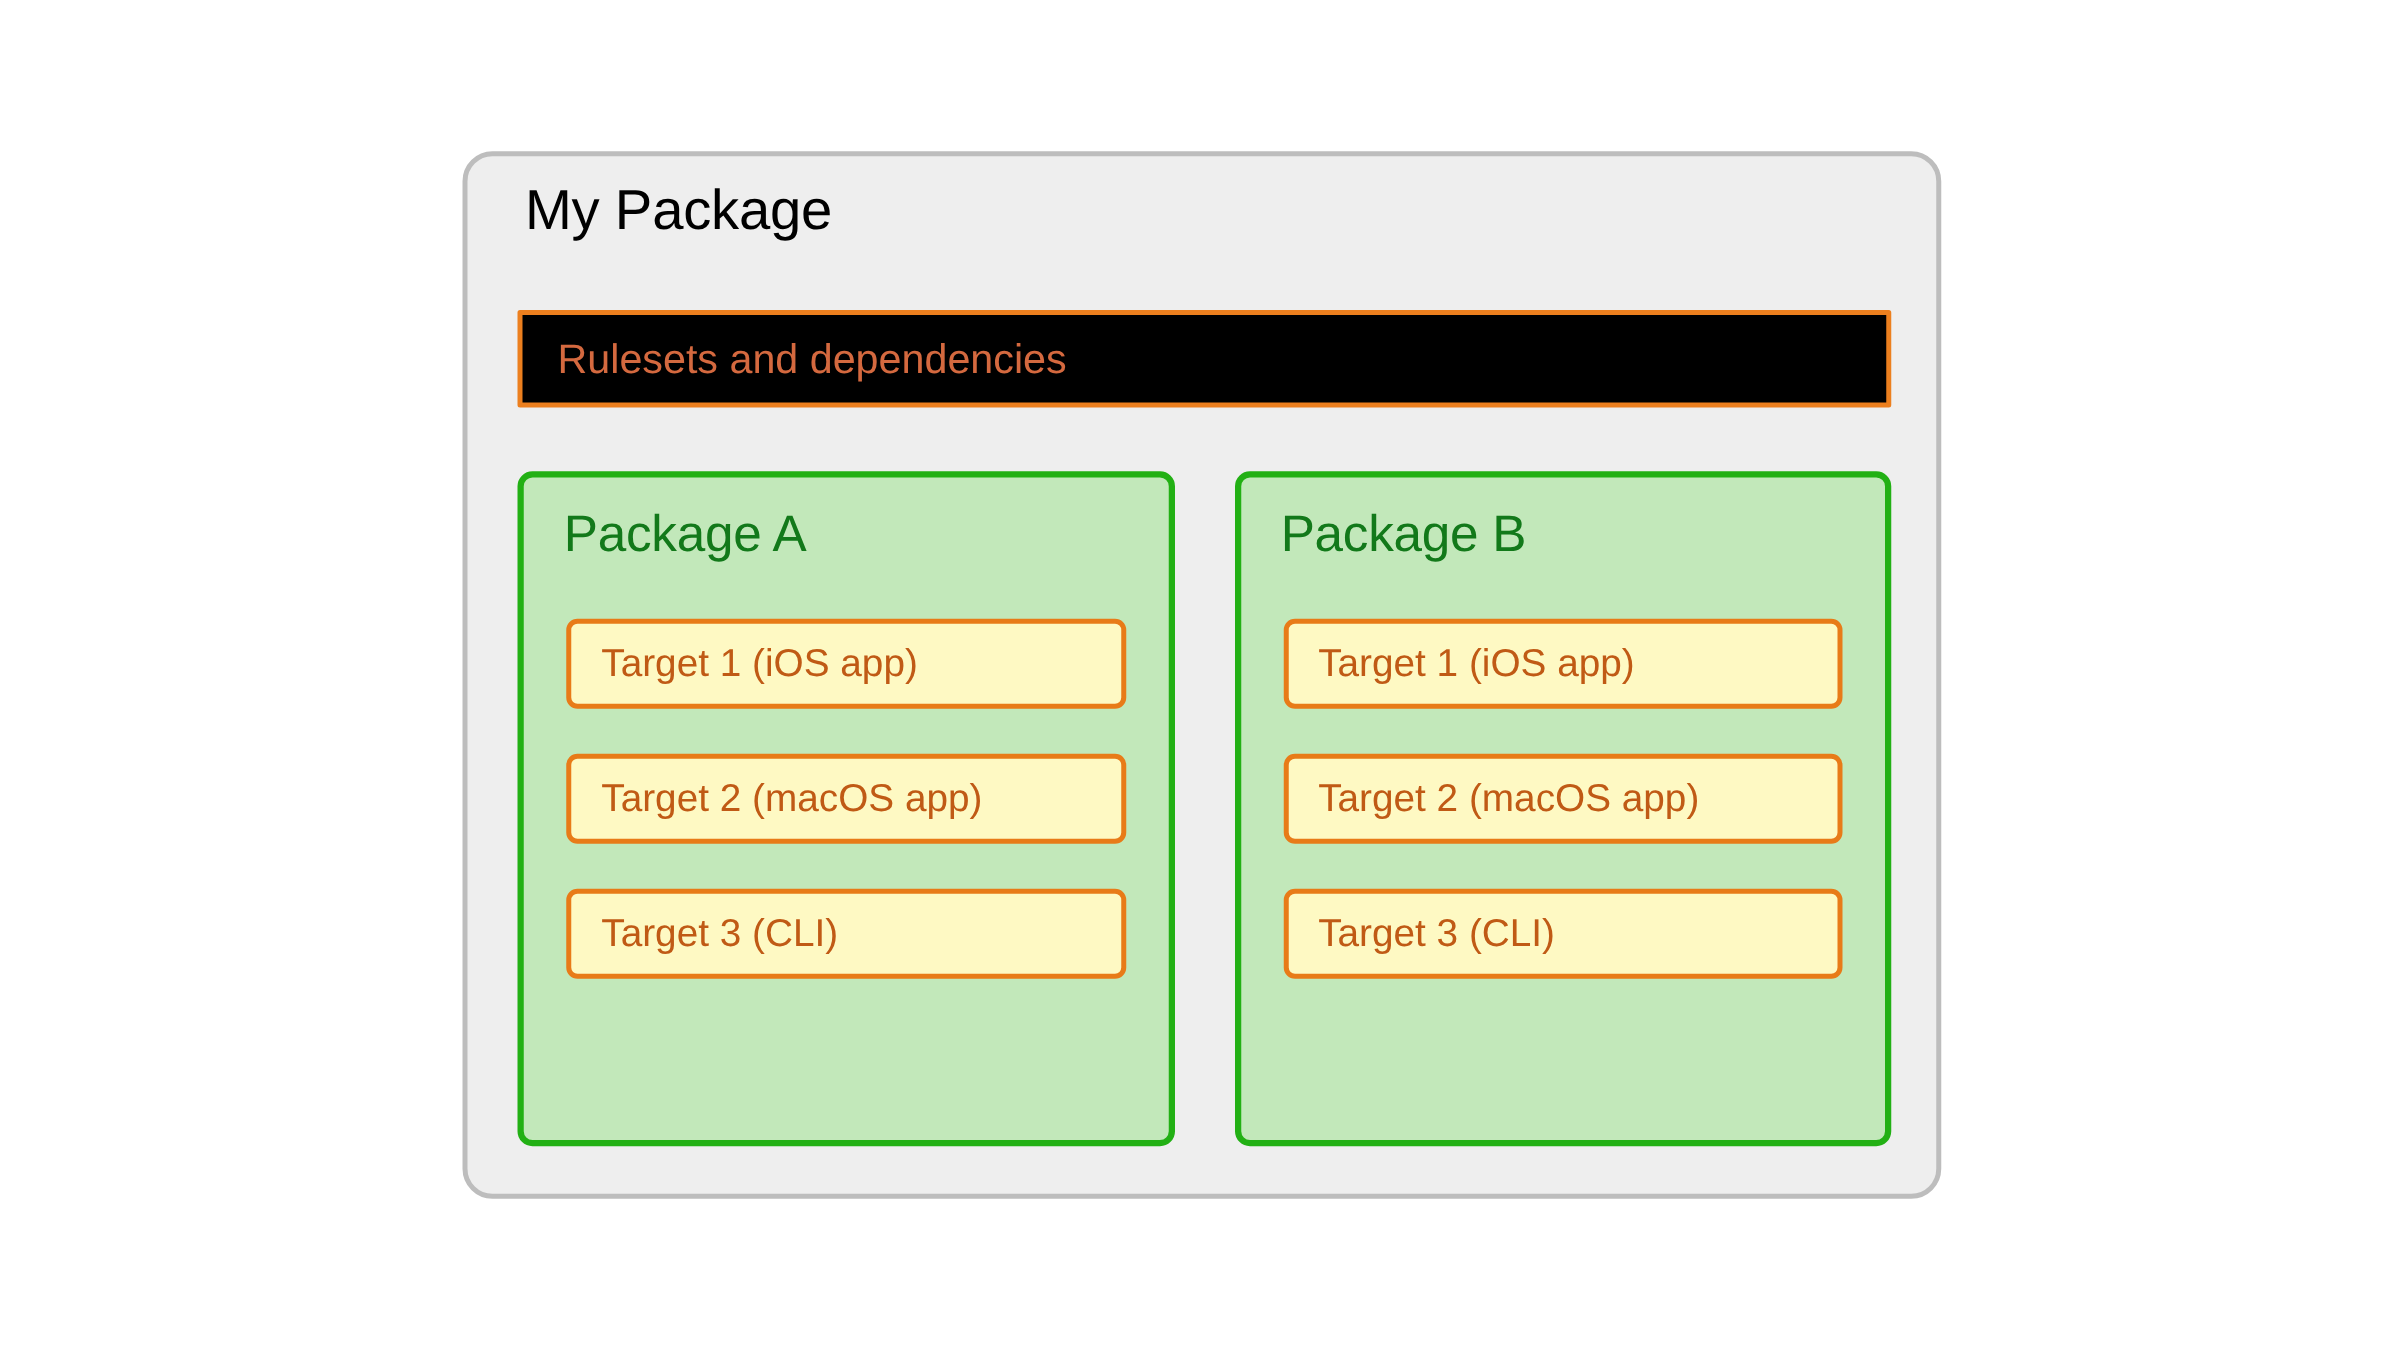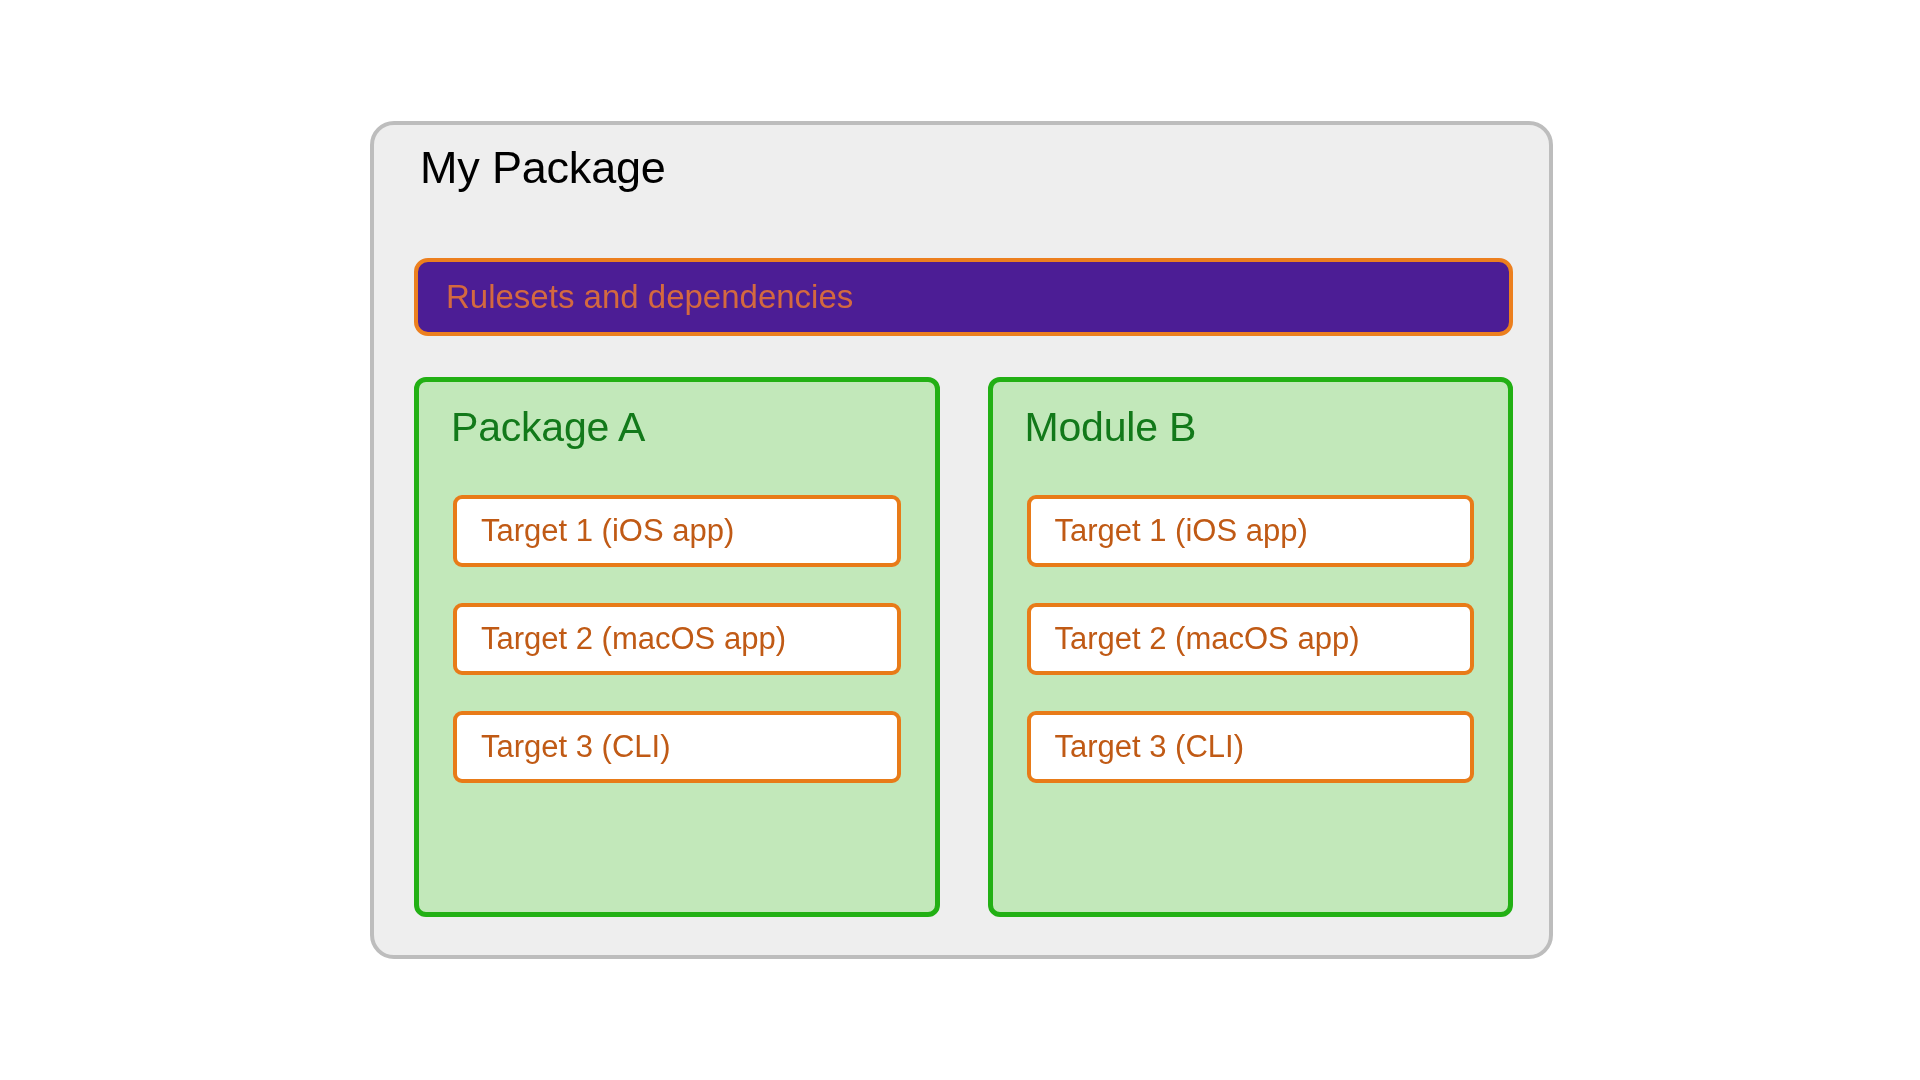--- a/index.html
+++ b/index.html
@@ -45,24 +45,23 @@
   }
 
   
   .rulesets-box {
     position: absolute;
     left: 40px;
     top: 123px;
     width: 1099px;
     height: 78px;
     box-sizing: border-box;
-    background: #4c1d95;
+    background: #000000;
     border: 4px solid #ec7f1e;
-    border-radius: 14px;
-    margin-top: 10px;
+    border-radius: 2px;
   }
   .rulesets-label {
     position: absolute;
     left: 28px;
     top: 50%;
     transform: translateY(-50%);
     font-size: 33px;
     color: #d4693f;
     white-space: nowrap;
   }
@@ -106,21 +105,21 @@
     top: 113px;
     display: flex;
     flex-direction: column;
     gap: 36px;
   }
 
   .target-box {
     position: relative;
     box-sizing: border-box;
     height: 72px;
-    background: #ffffff;
+    background: #fef9c3;
     border: 4px solid #e87b18;
     border-radius: 9px;
   }
   .target-label {
     position: absolute;
     left: 24px;
     top: 50%;
     transform: translateY(-50%);
     font-size: 31px;
     color: #c05a15;
@@ -151,21 +150,21 @@
           <div class="target-box">
             <div class="target-label">Target 2 (macOS app)</div>
           </div>
           <div class="target-box">
             <div class="target-label">Target 3 (CLI)</div>
           </div>
         </div>
       </div>
 
       <div class="package-box">
-        <div class="package-title">Module B</div>
+        <div class="package-title">Package B</div>
         <div class="targets-list">
           <div class="target-box">
             <div class="target-label">Target 1 (iOS app)</div>
           </div>
           <div class="target-box">
             <div class="target-label">Target 2 (macOS app)</div>
           </div>
           <div class="target-box">
             <div class="target-label">Target 3 (CLI)</div>
           </div>

